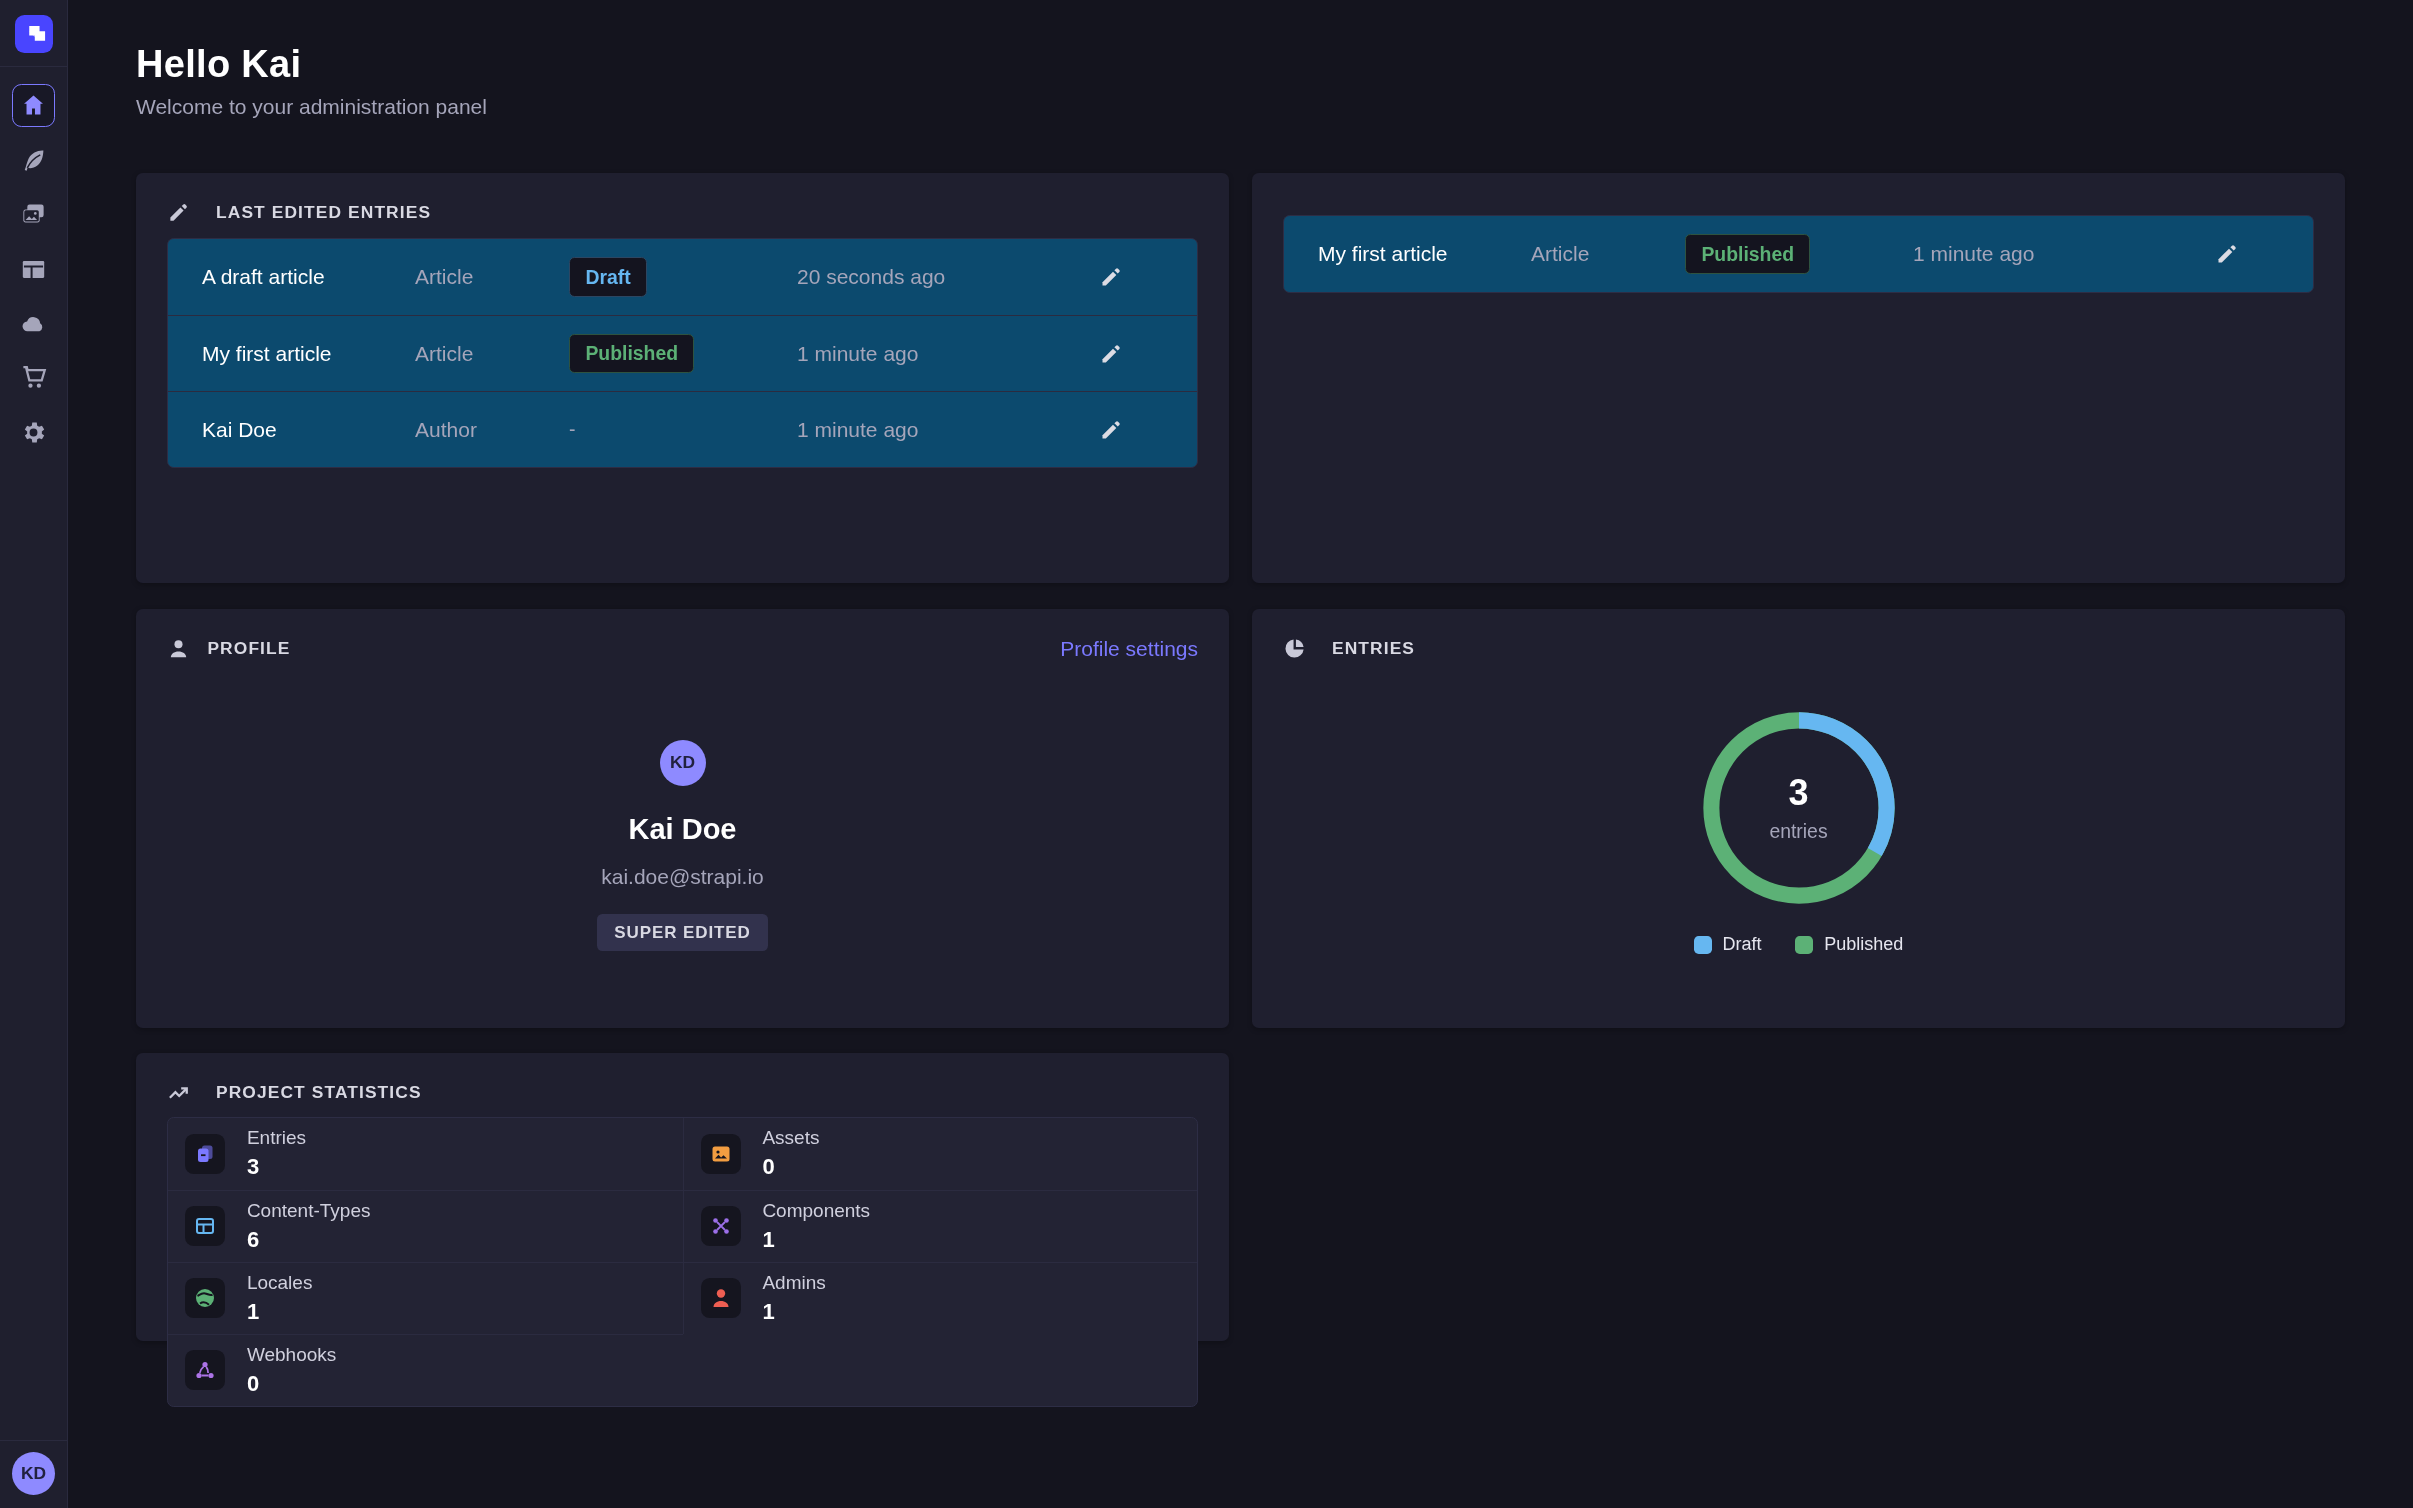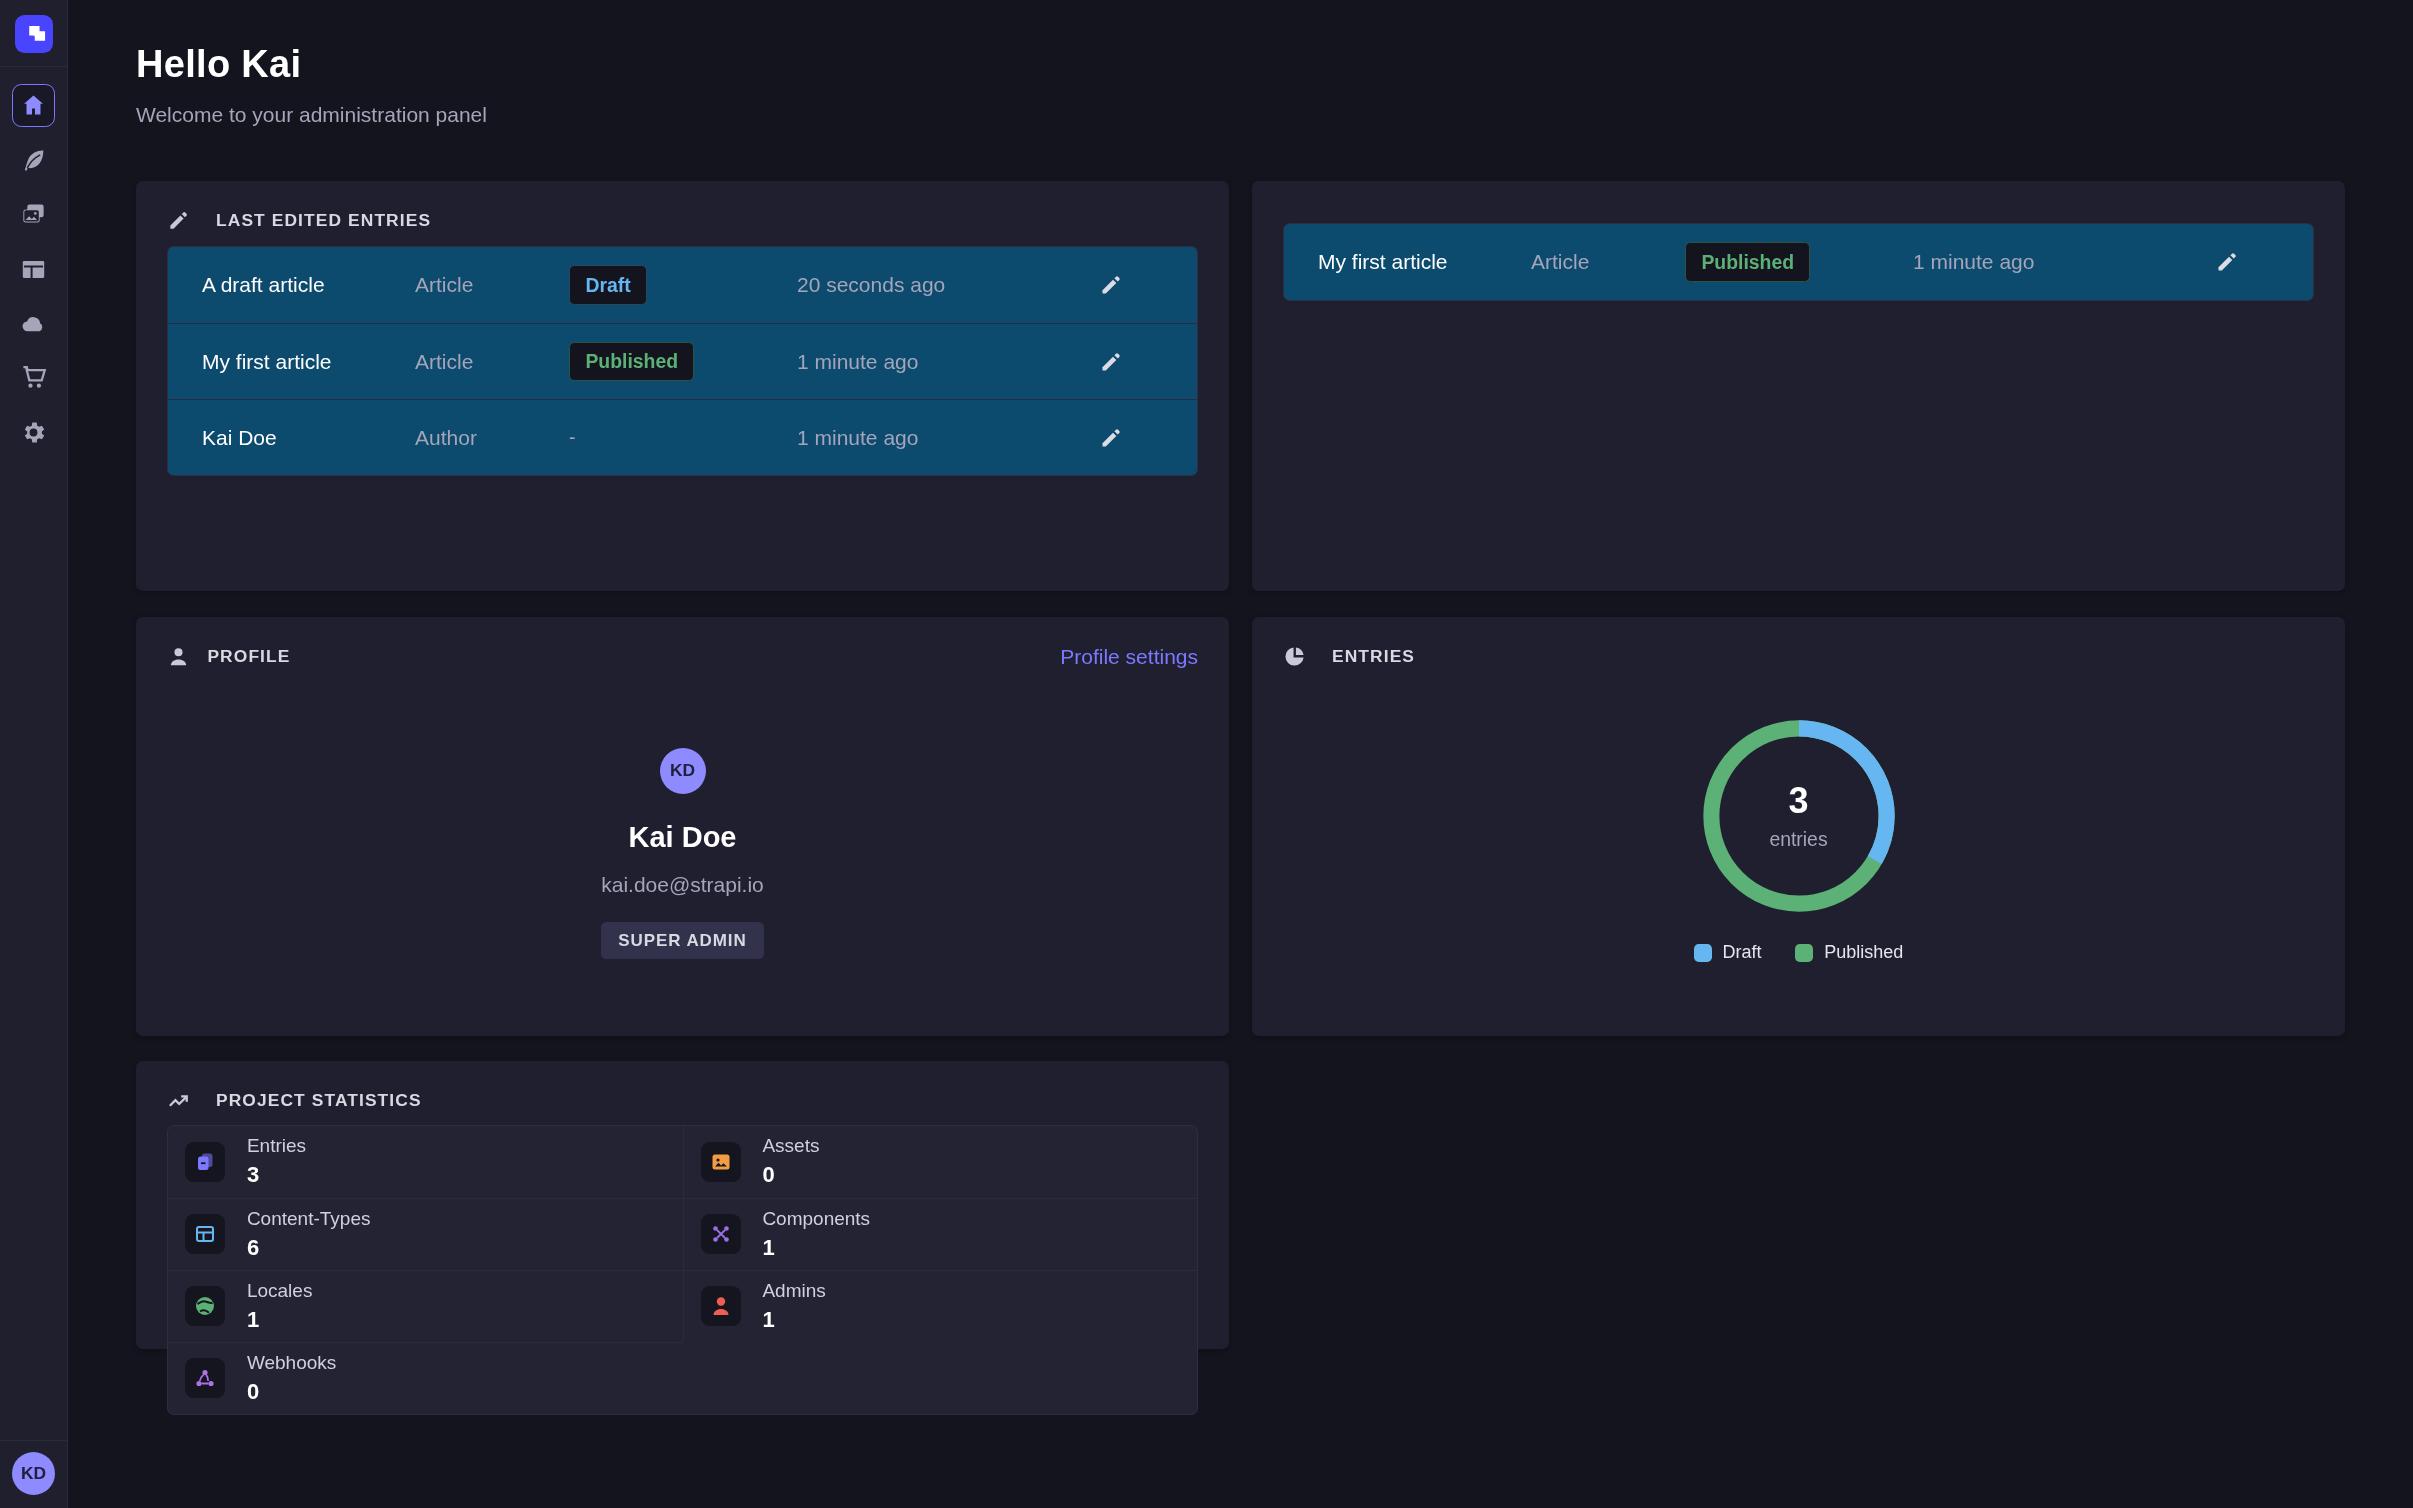--- a/index.html
+++ b/index.html
@@ -21,21 +21,21 @@
   .nav-btn.active { background:#181826; border:1.7px solid #7b79ff; color:#8e8aff; }
   .sidebar-user { margin-top:auto; width:100%; border-top:0.7px solid #2a2a3e;
     padding:10.7px 0 13.4px; display:flex; justify-content:center; }
   .avatar-sm { width:43px; height:43px; border-radius:50%; background:#8e8aff; color:#21213f;
     font-weight:bold; font-size:17.4px; display:flex; align-items:center; justify-content:center;
     border:none; cursor:pointer; }
 
   
   .main { margin-left:68px; padding:43px 107px 0 68px; }
   h1.page-title { margin:0; font-size:38px; font-weight:bold; letter-spacing:0.3px; }
-  .page-subtitle { margin-top:17px; font-size:21px; color:#a5a5ba; }
+  .page-subtitle { margin-top:9px; font-size:21px; color:#a5a5ba; }
   .grid { margin-top:54px; display:grid; grid-template-columns:1093px 1093px;
     column-gap:23px; row-gap:25.5px; }
   .card { background:#1f1f2f; border-radius:6.7px; padding:28px 31px;
     box-shadow:0 1.3px 5.4px rgba(0,0,0,.25); }
   .card.h1r { height:410px; } .card.h2r { height:419px; } .card.h3r { height:288px; }
   .card-head { display:flex; align-items:center; gap:26px; }
   .card-head svg { width:23px; height:23px; color:#c9c9d8; }
   .card-title { font-size:17.4px; font-weight:bold; letter-spacing:1.1px; color:#d9d9e3; }
   .head-spread { justify-content:space-between; }
   .head-left { display:flex; align-items:center; gap:17.4px; }
@@ -235,21 +235,21 @@
             <path d="M4 21c0-3.6 3.6-6 8-6s8 2.4 8 6z"></path>
           </svg>
           <span class="card-title">PROFILE</span>
         </span>
         <a class="link">Profile settings</a>
       </div>
       <div class="profile-body">
         <div class="avatar-lg">KD</div>
         <div class="profile-name">Kai Doe</div>
         <div class="profile-email">kai.doe@strapi.io</div>
-        <div class="role-badge">SUPER ADMIN</div>
+        <div class="role-badge">SUPER EDITED</div>
       </div>
     </section>
 
     <section class="card h2r">
       <div class="card-head">
         <svg viewBox="0 0 24 24" fill="currentColor">
           <path d="M11 2.5A9.5 9.5 0 1021.5 13H11z"></path>
           <path d="M13.5 2.5v8h8a9.5 9.5 0 00-8-8z"></path>
         </svg>
         <span class="card-title">ENTRIES</span>

